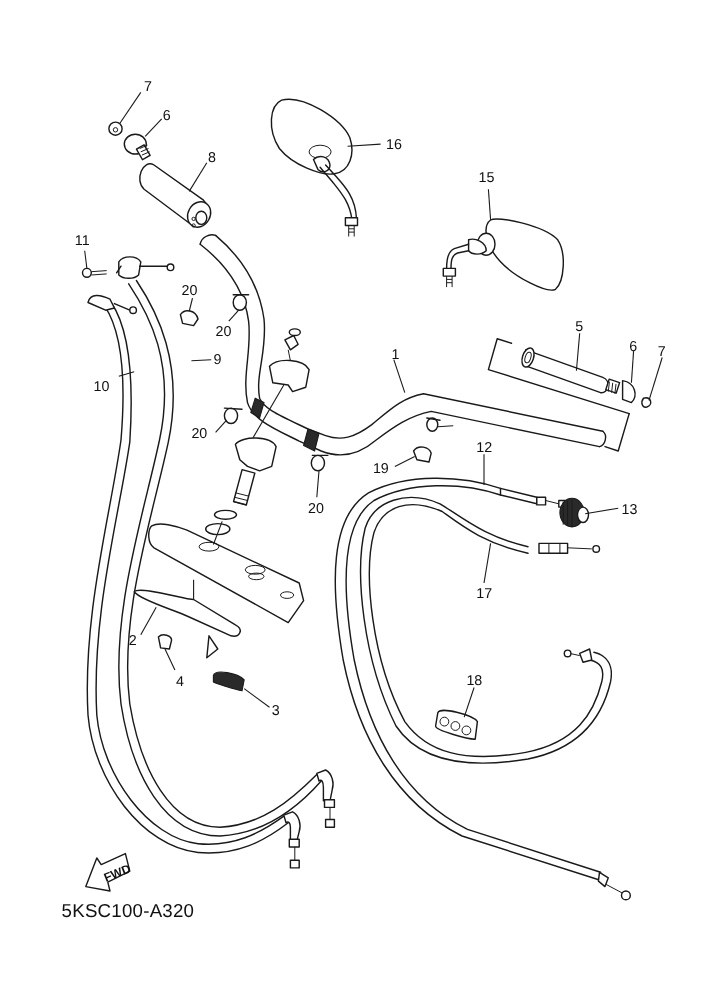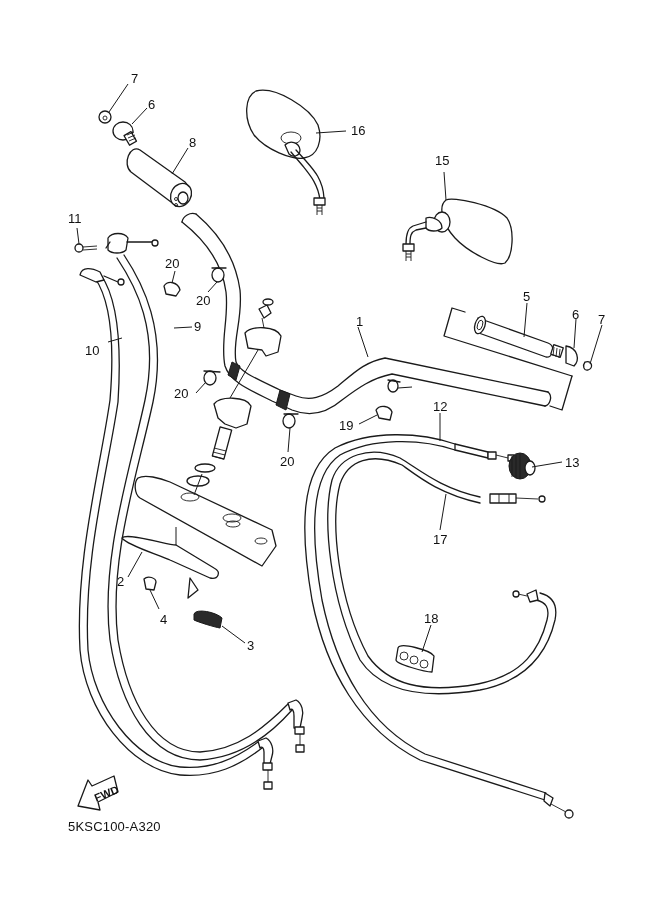--- a/index.html
+++ b/index.html
@@ -5,22 +5,22 @@
   html, body { margin: 0; padding: 0; background: #ffffff; }
   body { width: 661px; height: 913px; position: relative; overflow: hidden;
          font-family: "Liberation Sans", sans-serif; }
   #diagram { position: absolute; left: 0; top: 0; width: 661px; height: 913px; }
   .ln { fill: none; stroke: #1a1a1a; stroke-width: 1.3; stroke-linecap: round; stroke-linejoin: round; }
   .thin { fill: none; stroke: #1a1a1a; stroke-width: 0.9; }
   .part { fill: #ffffff; stroke: #1a1a1a; stroke-width: 1.3; stroke-linejoin: round; }
   .dark { fill: #2a2a2a; stroke: #1a1a1a; stroke-width: 1; }
   .lead { fill: none; stroke: #1a1a1a; stroke-width: 1; }
   .num { font-family: "Liberation Sans", sans-serif; font-size: 13px; fill: #111111; }
-  .code { position: absolute; left: 56px; top: 819px; font-size: 13px; color: #111111;
-          font-family: "Liberation Sans", sans-serif; letter-spacing: 0.2px; margin-left: 12px; }
+  .code { position: absolute; left: 56px; top: 819px; font-size: 17px; color: #111111;
+          font-family: "Liberation Sans", sans-serif; letter-spacing: 0.2px; }
   .fwd { font-family: "Liberation Sans", sans-serif; font-weight: bold; font-size: 11px; fill: #111; }
 </style>
 </head>
 <body>
 
 <svg id="diagram" viewBox="0 0 661 913" xmlns="http://www.w3.org/2000/svg">
 
   <g>
     <path class="ln" d="M196,214 C215,230 235,255 240,290 C243,320 232,340 236,362 C240,372 255,378 280,390 L296,396 C310,401 322,398 338,386 C355,372 365,362 385,358 L548,392"></path>
     <path class="ln" d="M182,222 C205,240 222,262 226,292 C229,318 220,342 225,366 C230,382 250,390 272,401 L292,410 C312,418 328,412 342,400 C358,388 372,378 392,374 L545,406"></path>

